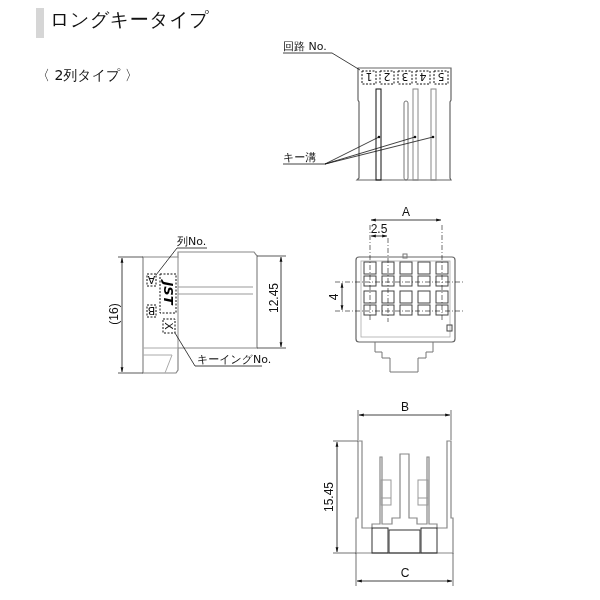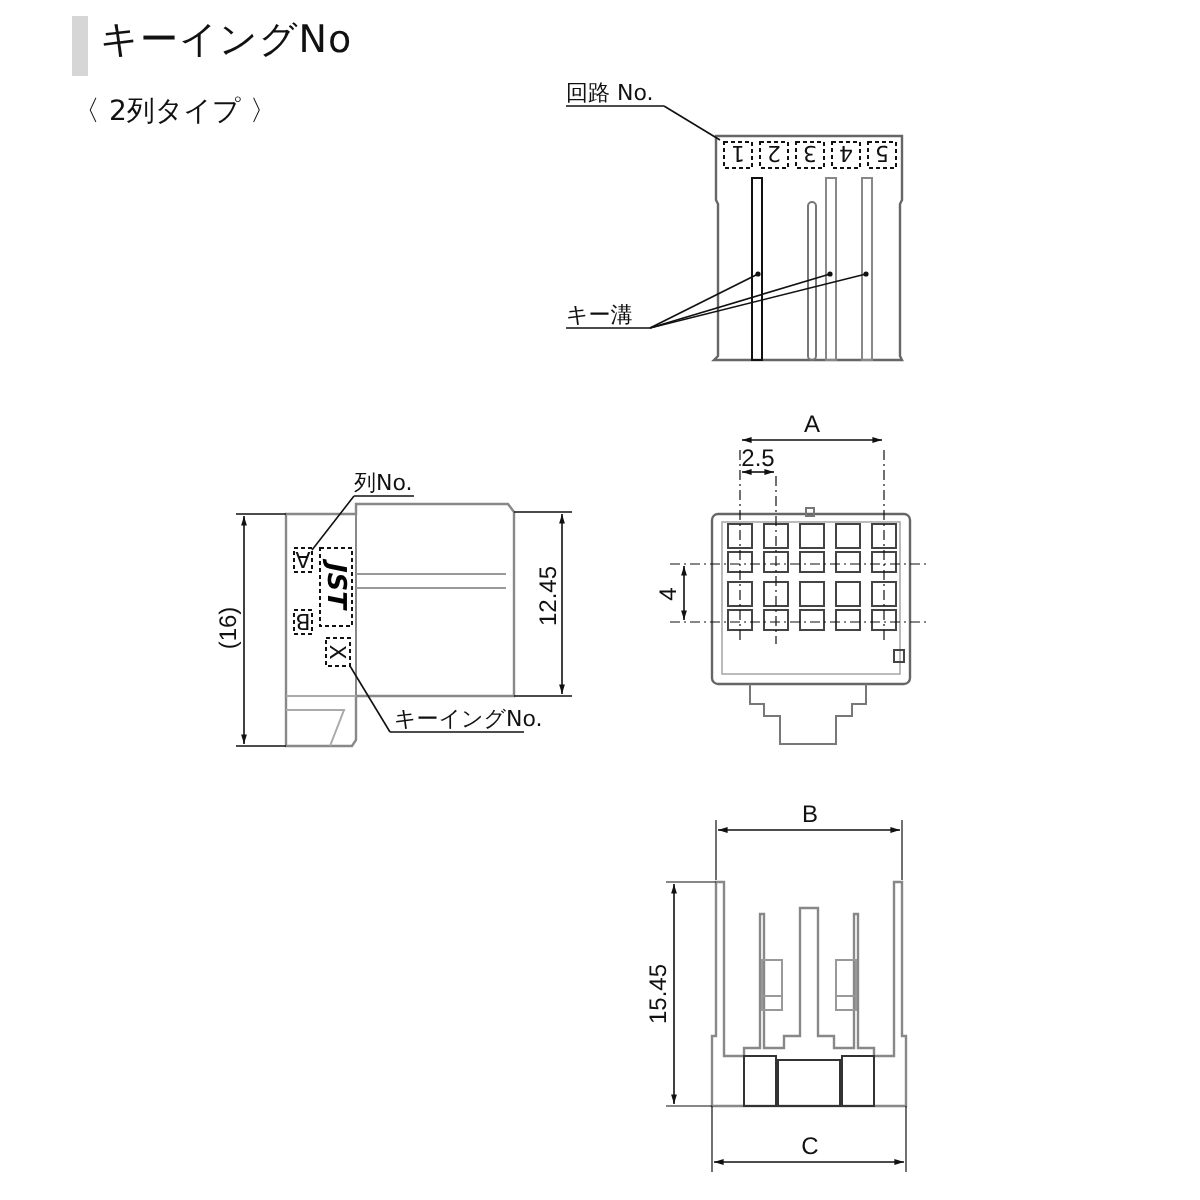--- a/index.html
+++ b/index.html
@@ -1,28 +1,28 @@
 <!DOCTYPE html>
 <html><head>
 <meta charset="utf-8">
 <style>
   html, body { margin:0; padding:0; background:#ffffff; }
   body { width:600px; height:600px; position:relative; overflow:hidden; font-family:"DejaVu Sans", sans-serif; color:#111; }
   .title-bar { position:absolute; left:36px; top:8px; width:8px; height:30px; background:#d6d6d6; }
   .title { position:absolute; left:50px; top:7px; font-size:19px; font-weight:normal; letter-spacing:0.5px; }
-  .subtitle { position:absolute; left:36px; top:47px; font-size:14px; }
+  .subtitle { position:absolute; left:36px; top:67px; font-size:14px; }
   svg { position:absolute; left:0; top:0; }
   .lbl { font-family:"DejaVu Sans", sans-serif; font-size:11px; fill:#111; }
   .dim { font-family:"Liberation Sans", sans-serif; font-size:12px; fill:#111; }
 </style>
 </head>
 <body>
 
 <div class="title-bar"></div>
-<div class="title">キーイングNo</div>
+<div class="title">ロングキータイプ</div>
 <div class="subtitle">〈 2列タイプ 〉</div>
 
 <svg width="600" height="600" viewBox="0 0 600 600">
   <defs>
     <marker id="arr" viewBox="0 0 10 10" refX="10" refY="5" markerWidth="6" markerHeight="6" orient="auto-start-reverse">
       <path d="M0,2 L10,5 L0,8 z" fill="#111"></path>
     </marker>
   </defs>
 
   <g>

